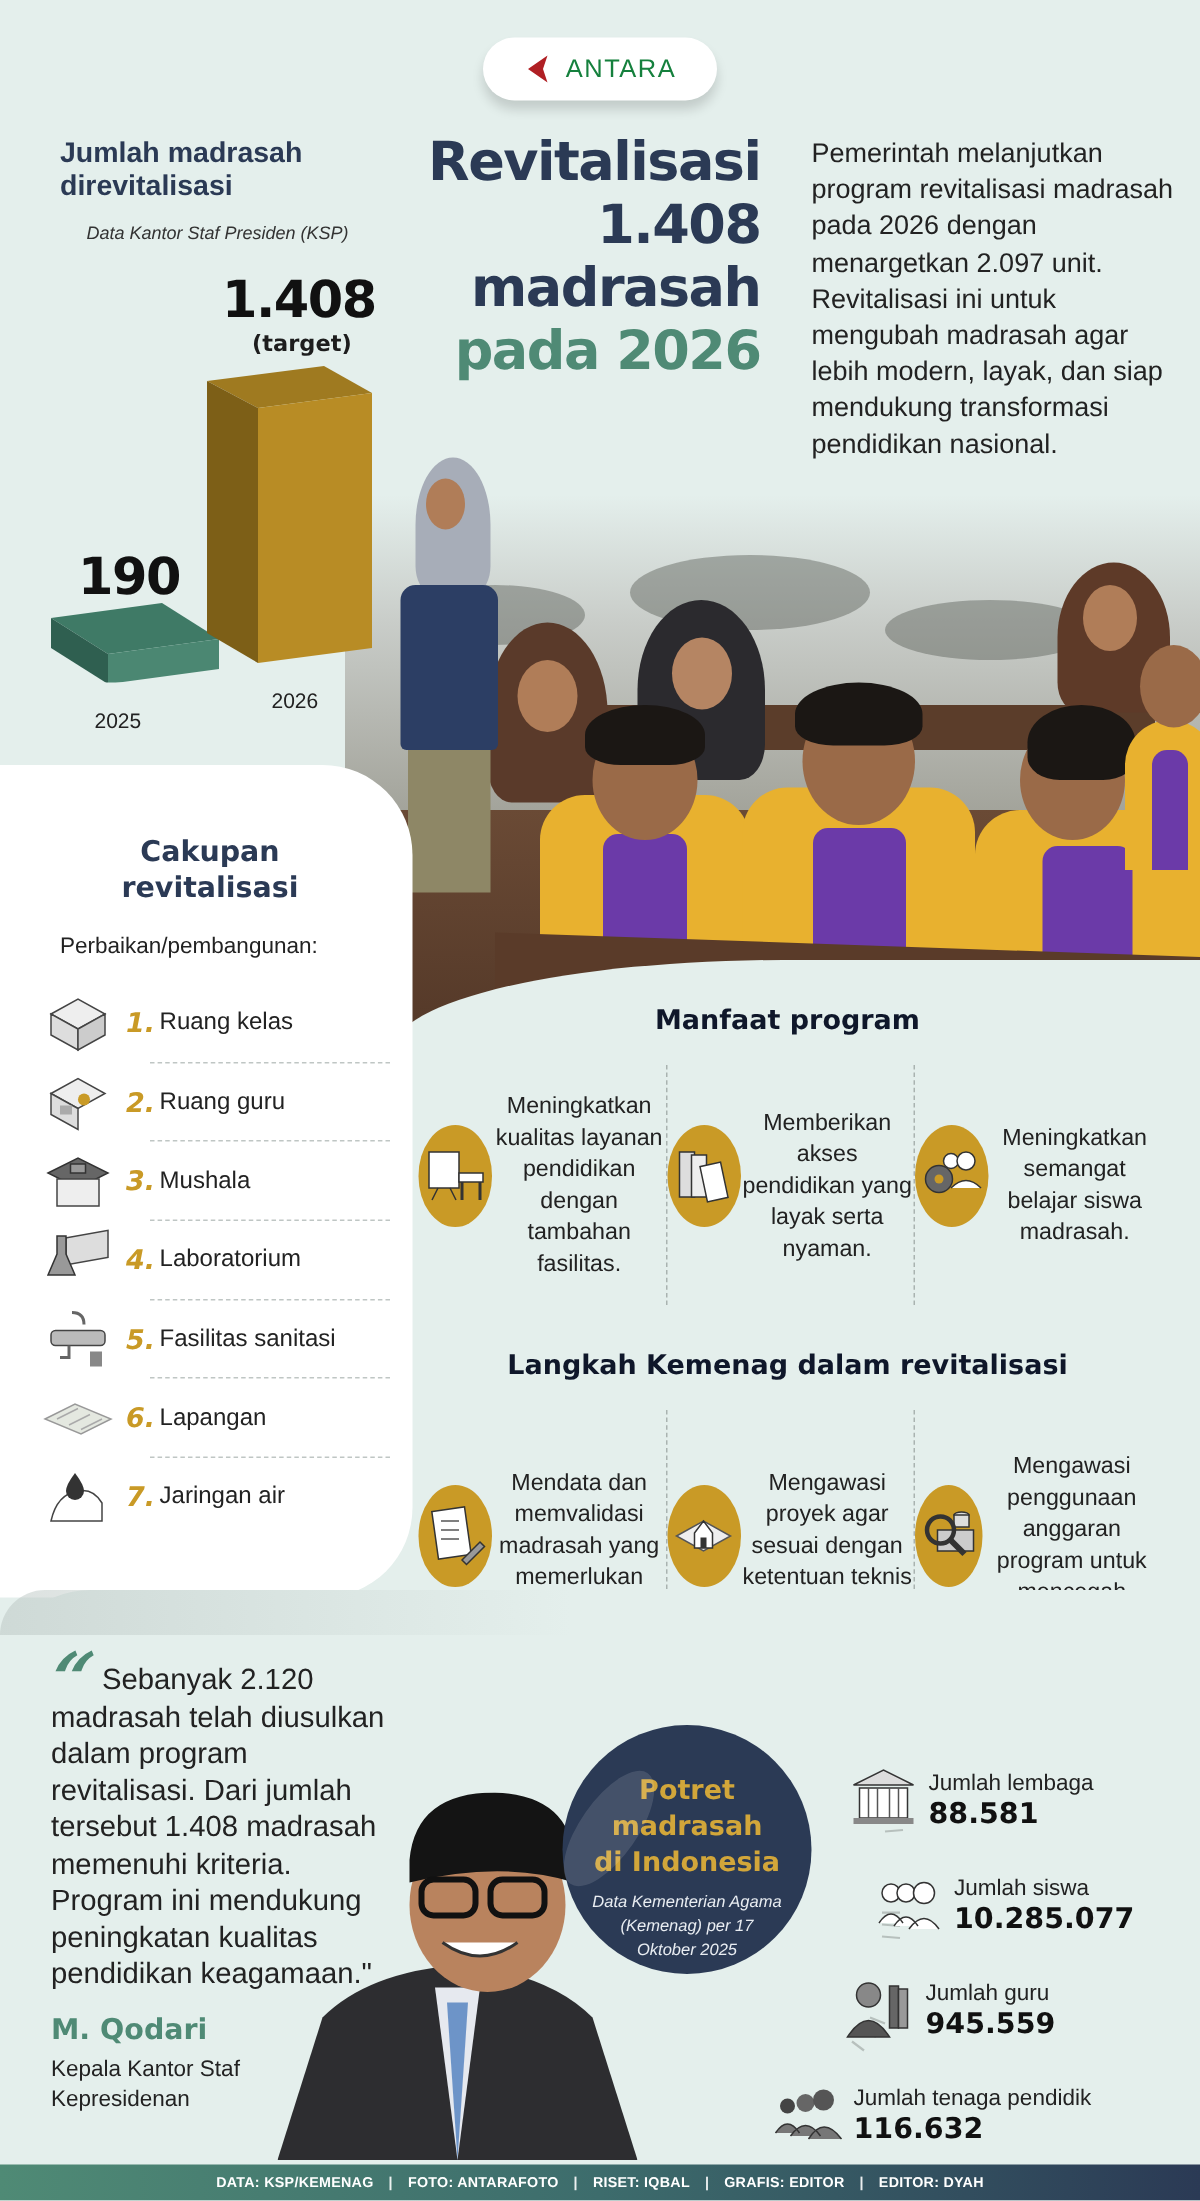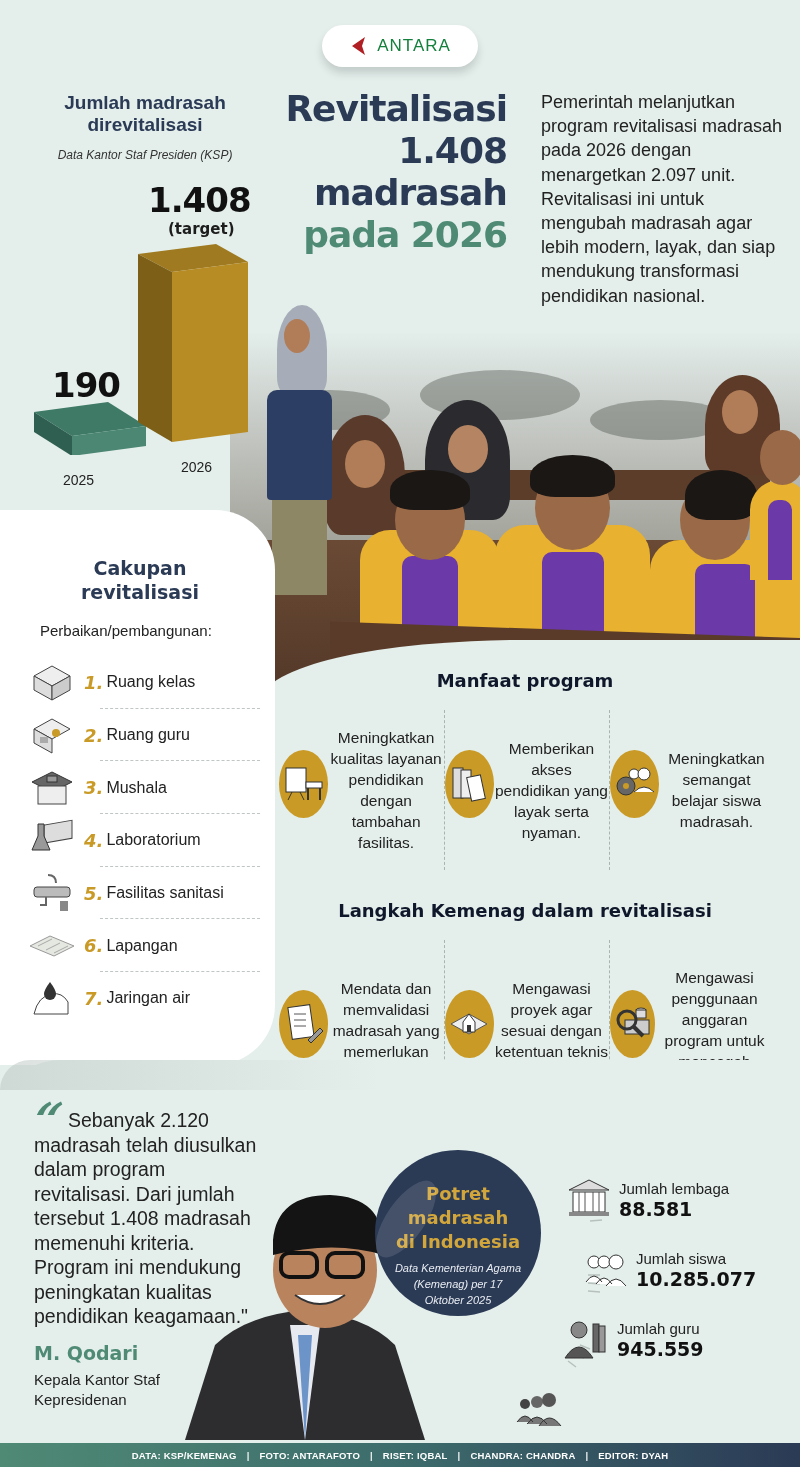--- a/index.html
+++ b/index.html
@@ -6,21 +6,21 @@
   html, body { width: 800px; height: 1467px; overflow: hidden; }
   body { background: #e4efec; font-family: "Liberation Sans", sans-serif; color: #1d1d1d; position: relative; }
   .abs { position: absolute; }
 
   
   .logo { left: 322px; top: 25px; width: 156px; height: 42px; background: #fff; border-radius: 21px; box-shadow: 0 6px 8px rgba(0,0,0,0.15); display: flex; align-items: center; justify-content: center; gap: 6px; }
   .logo-mark { width: 22px; height: 22px; }
   .logo-text { font-size: 17px; letter-spacing: 1px; color: #15803d; }
 
   
-  .chart-title { left: 40px; top: 92px; width: 210px; text-align: center; font-weight: bold; font-size: 19px; line-height: 22px; color: #2b3a55; }
+  .chart-title { left: 40px; top: 92px; width: 210px; font-weight: bold; font-size: 19px; line-height: 22px; color: #2b3a55; }
   .chart-source { left: 30px; top: 148px; width: 230px; text-align: center; font-style: italic; font-size: 12px; color: #333; }
   .big-num { font-family: "DejaVu Sans", sans-serif; font-weight: bold; color: #111; }
   .val-1408 { left: 148px; top: 180px; font-size: 34px; letter-spacing: -1px; }
   .val-target { left: 168px; top: 220px; font-size: 15px; font-weight: bold; font-family: "DejaVu Sans", sans-serif; }
   .val-190 { left: 52px; top: 365px; font-size: 34px; letter-spacing: -1px; }
   .yr { font-size: 14px; color: #222; }
   .yr-2025 { left: 63px; top: 472px; }
   .yr-2026 { left: 181px; top: 459px; }
 
   
@@ -389,25 +389,29 @@
     <div class="stat-value">945.559</div>
   </div>
 </div>
 <div class="abs stat stat-4">
   <svg class="stat-icon" viewBox="0 0 48 44">
       <circle cx="10" cy="18" r="5" fill="#444"></circle>
       <circle cx="22" cy="16" r="6" fill="#666"></circle>
       <circle cx="34" cy="14" r="7" fill="#555"></circle>
       <path d="M2 36 q8 -12 16 0 M12 38 q10 -14 20 0 M24 40 q10 -16 22 0" fill="#777" stroke="#333"></path>
     </svg>
+  <div>
+    <div class="stat-label">Jumlah tenaga pendidik</div>
+    <div class="stat-value">116.632</div>
+  </div>
 </div>
 
 <div class="abs footer">
   <span>DATA: KSP/KEMENAG</span>
   <span class="sep">|</span>
   <span>FOTO: ANTARAFOTO</span>
   <span class="sep">|</span>
   <span>RISET: IQBAL</span>
   <span class="sep">|</span>
-  <span>CHANDRA: CHANDRA</span>
+  <span>GRAFIS: EDITOR</span>
   <span class="sep">|</span>
   <span>EDITOR: DYAH</span>
 </div>
 
 </body></html>

